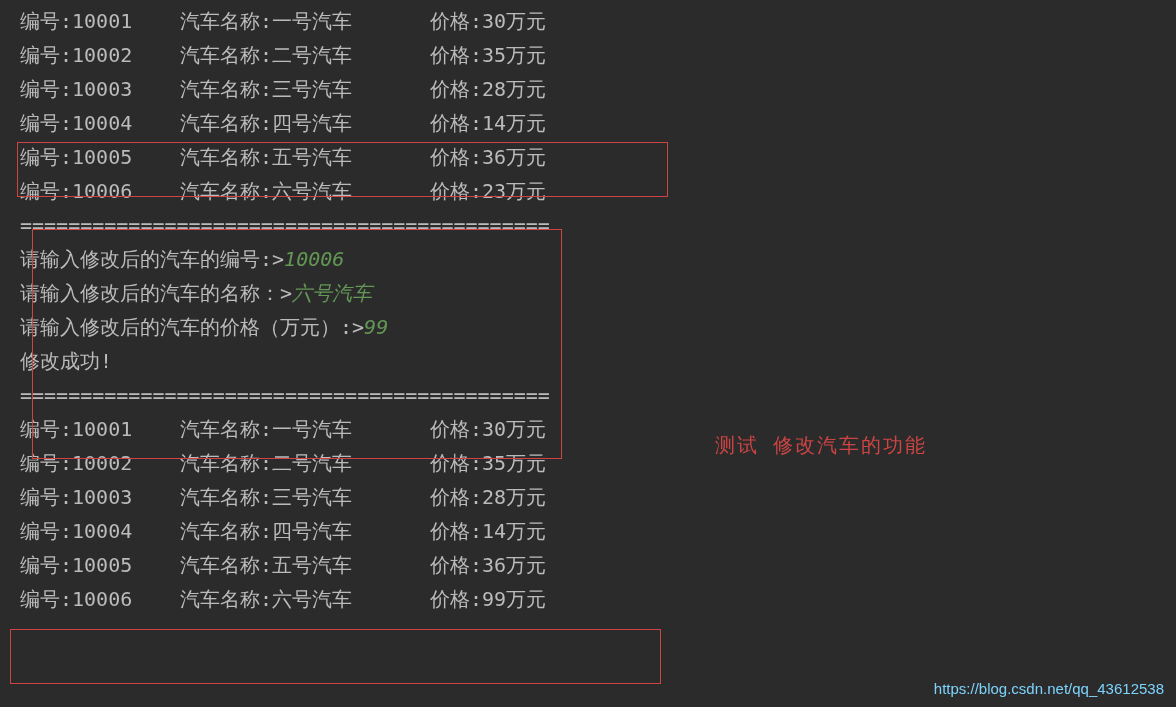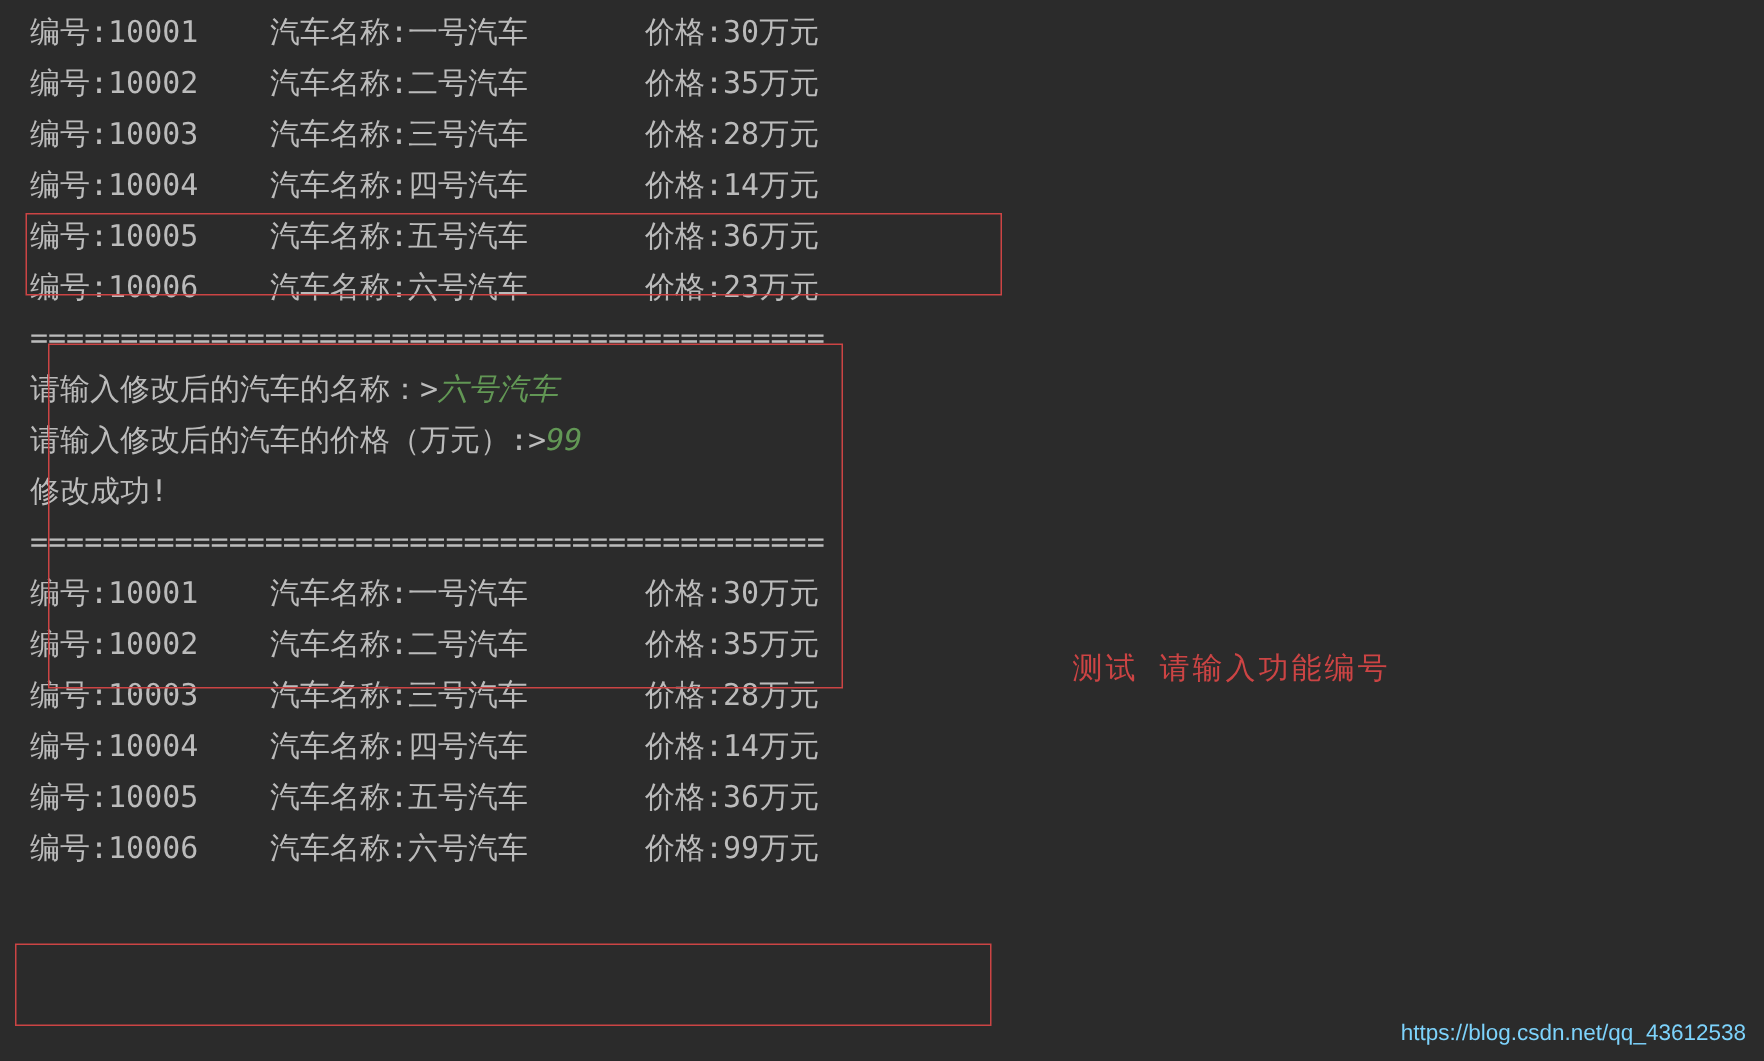--- a/index.html
+++ b/index.html
@@ -85,30 +85,31 @@
 <body>
 
 <div id="console-output">
     <div class="console-line car-row"><span class="col-id">编号:10001</span><span class="col-name">汽车名称:一号汽车</span><span class="col-price">价格:30万元</span></div>
     <div class="console-line car-row"><span class="col-id">编号:10002</span><span class="col-name">汽车名称:二号汽车</span><span class="col-price">价格:35万元</span></div>
     <div class="console-line car-row"><span class="col-id">编号:10003</span><span class="col-name">汽车名称:三号汽车</span><span class="col-price">价格:28万元</span></div>
     <div class="console-line car-row"><span class="col-id">编号:10004</span><span class="col-name">汽车名称:四号汽车</span><span class="col-price">价格:14万元</span></div>
     <div class="console-line car-row"><span class="col-id">编号:10005</span><span class="col-name">汽车名称:五号汽车</span><span class="col-price">价格:36万元</span></div>
     <div class="console-line car-row"><span class="col-id">编号:10006</span><span class="col-name">汽车名称:六号汽车</span><span class="col-price">价格:23万元</span></div>
     <div class="console-line separator">============================================</div>
+    <div class="console-line"><span>请输入修改后的汽车的编号:&gt;</span><span class="input-val">10006</span></div>
     <div class="console-line"><span>请输入修改后的汽车的名称：&gt;</span><span class="input-val">六号汽车</span></div>
     <div class="console-line"><span>请输入修改后的汽车的价格（万元）:&gt;</span><span class="input-val">99</span></div>
     <div class="console-line"><span>修改成功!</span></div>
     <div class="console-line separator">============================================</div>
     <div class="console-line car-row"><span class="col-id">编号:10001</span><span class="col-name">汽车名称:一号汽车</span><span class="col-price">价格:30万元</span></div>
     <div class="console-line car-row"><span class="col-id">编号:10002</span><span class="col-name">汽车名称:二号汽车</span><span class="col-price">价格:35万元</span></div>
     <div class="console-line car-row"><span class="col-id">编号:10003</span><span class="col-name">汽车名称:三号汽车</span><span class="col-price">价格:28万元</span></div>
     <div class="console-line car-row"><span class="col-id">编号:10004</span><span class="col-name">汽车名称:四号汽车</span><span class="col-price">价格:14万元</span></div>
     <div class="console-line car-row"><span class="col-id">编号:10005</span><span class="col-name">汽车名称:五号汽车</span><span class="col-price">价格:36万元</span></div>
     <div class="console-line car-row"><span class="col-id">编号:10006</span><span class="col-name">汽车名称:六号汽车</span><span class="col-price">价格:99万元</span></div>
   </div>
 
 <div class="highlight-box box1"></div>
 <div class="highlight-box box2"></div>
 <div class="highlight-box box3"></div>
 
-<div class="annotation">测试  请输入功能编号</div>
+<div class="annotation">测试  修改汽车的功能</div>
 <div class="watermark">https://blog.csdn.net/qq_43612538</div>
 
 </body></html>

